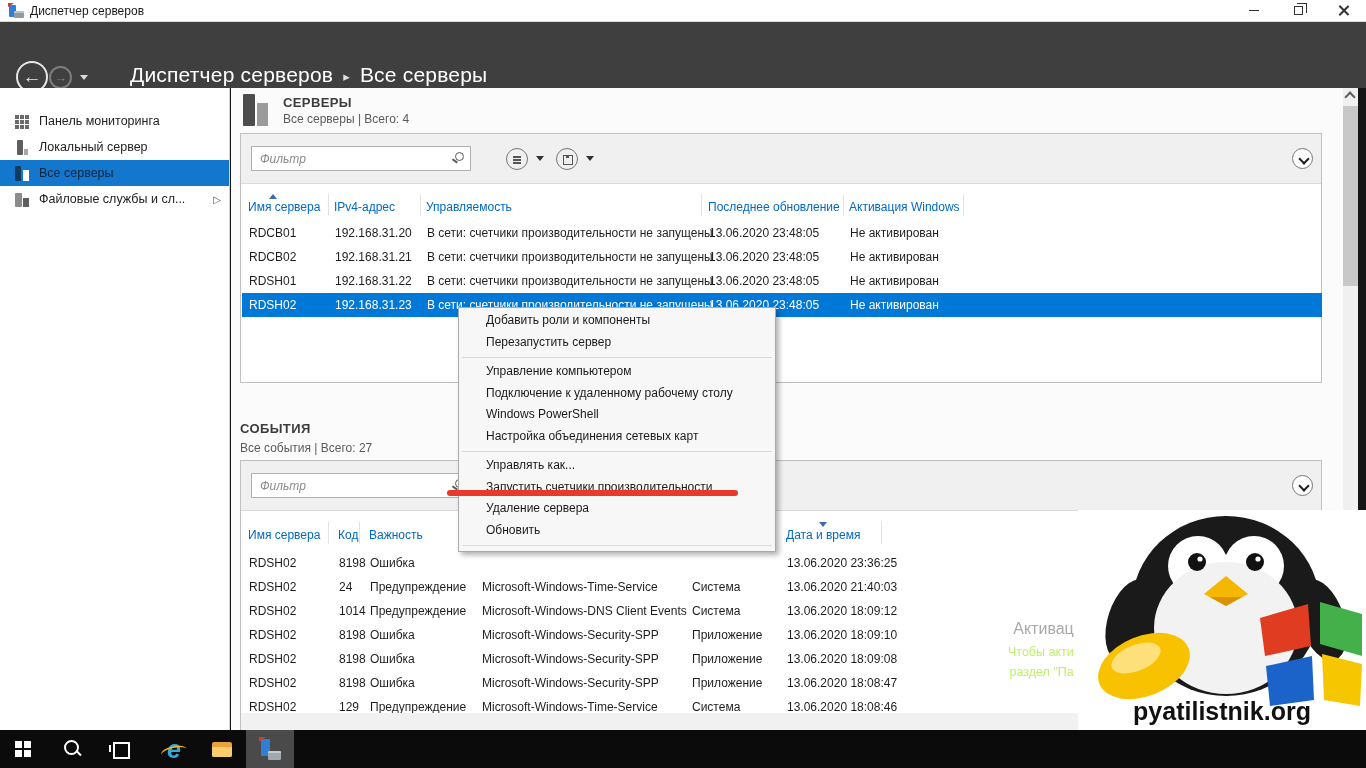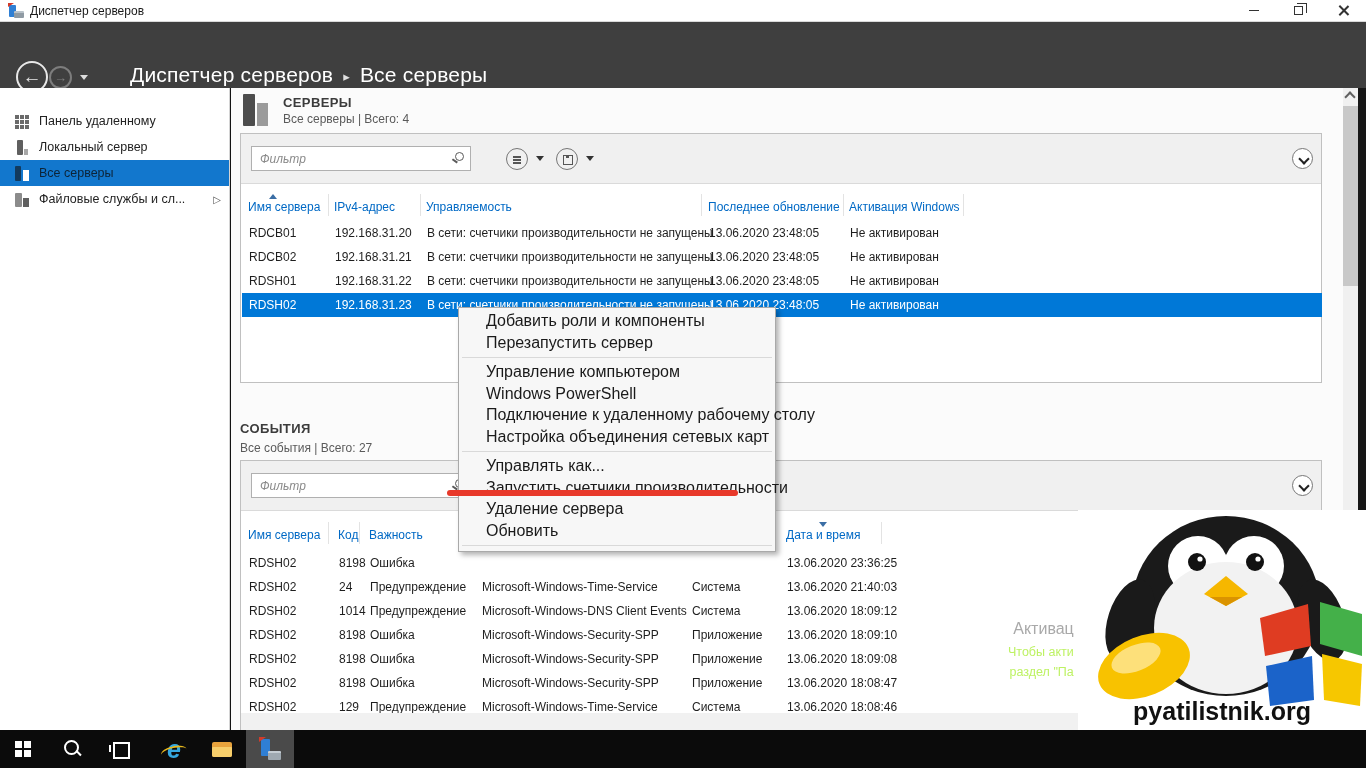--- a/index.html
+++ b/index.html
@@ -104,21 +104,21 @@
   .events-head .col:nth-of-type(3){left:128px} .events-head .col:nth-of-type(4){left:545px}
   .erow .f-name{left:7px} .erow .f-code{left:97px} .erow .f-sev{left:128px} .erow .f-src{left:240px} .erow .f-log{left:450px} .erow .f-dt{left:545px}
 
   
   .scrollbar { position:absolute; left:1343px; top:88px; width:15px; height:642px; background:#f0f0f0; }
   .scroll-arrow { position:absolute; left:3px; top:5px; width:8px; height:8px; border-left:2px solid #606060; border-top:2px solid #606060; transform:rotate(45deg); }
   .scroll-thumb { position:absolute; left:0; top:18px; width:15px; height:180px; background:#c8c8c8; }
 
   
   .ctx-menu { position:absolute; left:458px; top:307px; width:318px; background:#f7f7f7; border:1px solid #a9a9a9; box-shadow:3px 3px 5px rgba(0,0,0,0.3); z-index:50; padding:2px 0; }
-  .mi { height:21.5px; line-height:21.5px; padding-left:27px; font-size:16px; color:#1a1a1a; white-space:nowrap; }
+  .mi { height:21.5px; line-height:21.5px; padding-left:27px; font-size:12px; color:#1a1a1a; white-space:nowrap; }
   .mi.separator { height:8px; padding:0; position:relative; }
   .mi.separator::before { content:""; position:absolute; left:3px; right:3px; top:4px; height:1px; background:#d9d9d9; }
   .red-underline { position:absolute; left:447px; top:490px; width:291px; height:6px; background:#e8392a; border-radius:3px; z-index:60; }
   .events-bottom-strip { position:absolute; left:241px; top:713px; width:837px; height:17px; background:#f1f1f1; z-index:5; }
 
   
   .activation { position:absolute; left:1008px; top:620px; color:#b2b2b2; z-index:4;text-align:right; }
   .activation .l1 { font-size:16px; color:#a9a9a9; margin-bottom:7px; }
   .activation .l2,.activation .l3 { font-size:12.5px; color:#bef264; margin-bottom:6px; }
 
@@ -178,21 +178,21 @@
     <span class="crumb-sep">▸</span>
     <span>Все серверы</span>
   </div>
 </div>
 
 <div class="sidebar">
   <div class="side-list">
 
   <div class="side-item">
         <span class="nav-icon dashboard-icon"></span>
-        <span class="side-label">Панель удаленному</span>
+        <span class="side-label">Панель мониторинга</span>
         <span class="side-flyout"></span>
       </div>
       <div class="side-item">
         <span class="nav-icon local-server-icon"></span>
         <span class="side-label">Локальный сервер</span>
         <span class="side-flyout"></span>
       </div>
       <div class="side-item selected">
         <span class="nav-icon all-servers-icon"></span>
         <span class="side-label">Все серверы</span>
@@ -366,22 +366,22 @@
   <div class="scroll-arrow"></div>
   <div class="scroll-thumb"></div>
 </div>
 
 <div class="ctx-menu">
 
 <div class="mi"><span>Добавить роли и компоненты</span></div>
     <div class="mi"><span>Перезапустить сервер</span></div>
     <div class="mi separator"><span></span></div>
     <div class="mi"><span>Управление компьютером</span></div>
+    <div class="mi"><span>Подключение к удаленному рабочему столу</span></div>
     <div class="mi"><span>Windows PowerShell</span></div>
-    <div class="mi"><span>Подключение к удаленному рабочему столу</span></div>
     <div class="mi"><span>Настройка объединения сетевых карт</span></div>
     <div class="mi separator"><span></span></div>
     <div class="mi"><span>Управлять как...</span></div>
     <div class="mi"><span>Запустить счетчики производительности</span></div>
     <div class="mi"><span>Удаление сервера</span></div>
     <div class="mi"><span>Обновить</span></div>
     <div class="mi separator"><span></span></div>
   </div>
 <div class="red-underline"></div>
 

